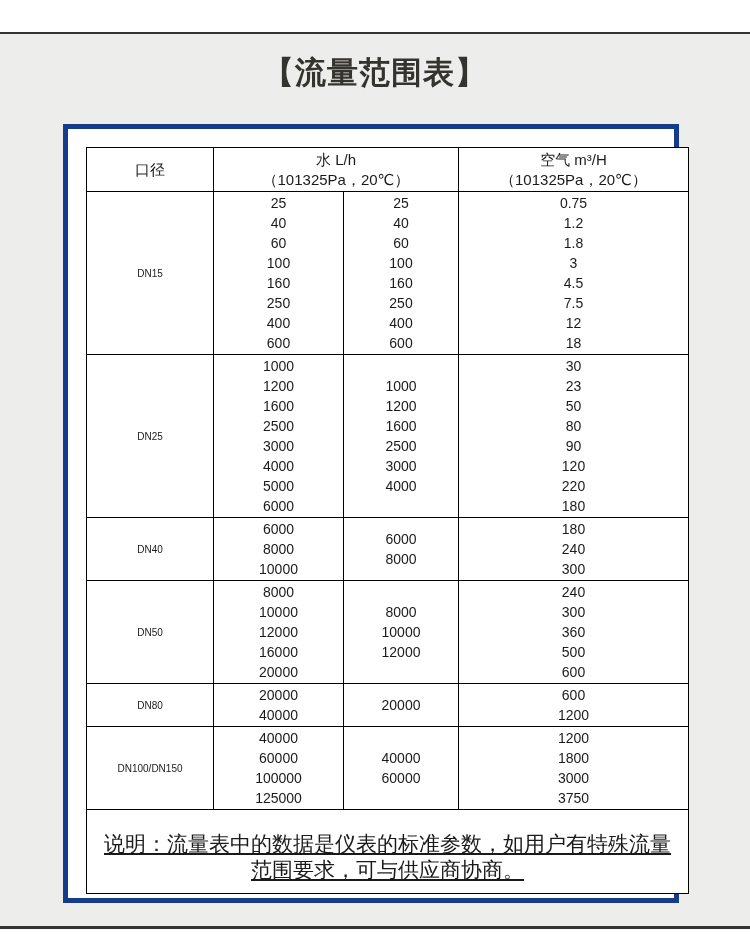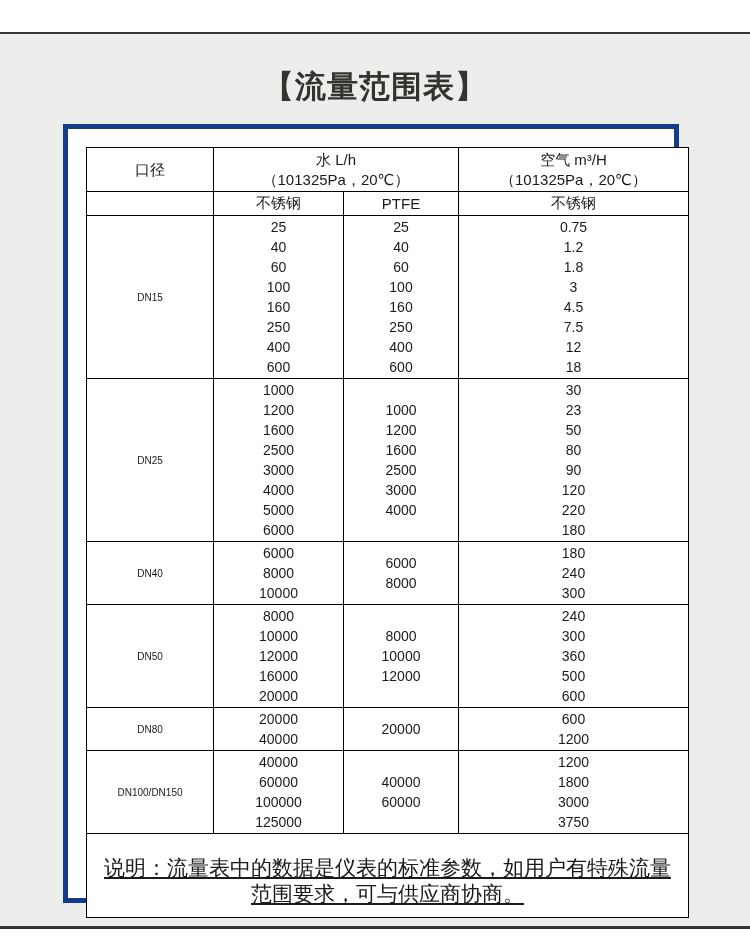--- a/index.html
+++ b/index.html
@@ -3,21 +3,21 @@
 <meta charset="utf-8">
 <style>
   * { margin:0; padding:0; box-sizing:border-box; }
   html,body { width:750px; height:949px; background:#ffffff; font-family:"Liberation Sans","DejaVu Sans",sans-serif; }
   .page { position:relative; width:750px; height:949px; overflow:hidden; background:#ffffff; }
 
   .top-rule    { position:absolute; left:0; top:32px;  width:750px; height:2px; background:#333333; }
   .page-bg     { position:absolute; left:0; top:34px;  width:750px; height:892px; background:#ededec; }
   .bottom-rule { position:absolute; left:0; top:926px; width:750px; height:3px; background:#333333; }
 
-  .title { position:absolute; left:0; top:66px; width:750px; text-align:center;
+  .title { position:absolute; left:0; top:52px; width:750px; text-align:center;
            font-size:31px; font-weight:bold; color:#34332e; letter-spacing:1px; }
 
   .table-frame { position:absolute; left:63px; top:124px; width:616px; height:779px;
                  border:5px solid #143c8a; background:#ffffff; padding:18px;
                  display:flex; flex-direction:column; }
   .frame-gap { flex:1; background:#e9e9e8; }
 
   table.flow { width:100%; border-collapse:collapse; table-layout:fixed; background:#ffffff; }
   table.flow th, table.flow td { border:1.5px solid #000000; text-align:center; vertical-align:middle;
                                  color:#1a1a1a; font-weight:normal; }
@@ -54,26 +54,20 @@
           <th class="hdr">口径</th>
           <th class="hdr" colspan="2">
             <div>水 L/h</div>
             <div>（101325Pa，20℃）</div>
           </th>
           <th class="hdr">
             <div>空气 m³/H</div>
             <div>（101325Pa，20℃）</div>
           </th>
         </tr>
-        <tr>
-          <th class="hdr2"></th>
-          <th class="hdr2 no-r">不锈钢</th>
-          <th class="hdr2 no-l">PTFE</th>
-          <th class="hdr2">不锈钢</th>
-        </tr>
       </thead>
       <tbody id="flow-body">
           <tr>
             <td class="dn-cell">DN15</td>
             <td class="val-cell">
               <div class="val-line">25</div>
               <div class="val-line">40</div>
               <div class="val-line">60</div>
               <div class="val-line">100</div>
               <div class="val-line">160</div>

